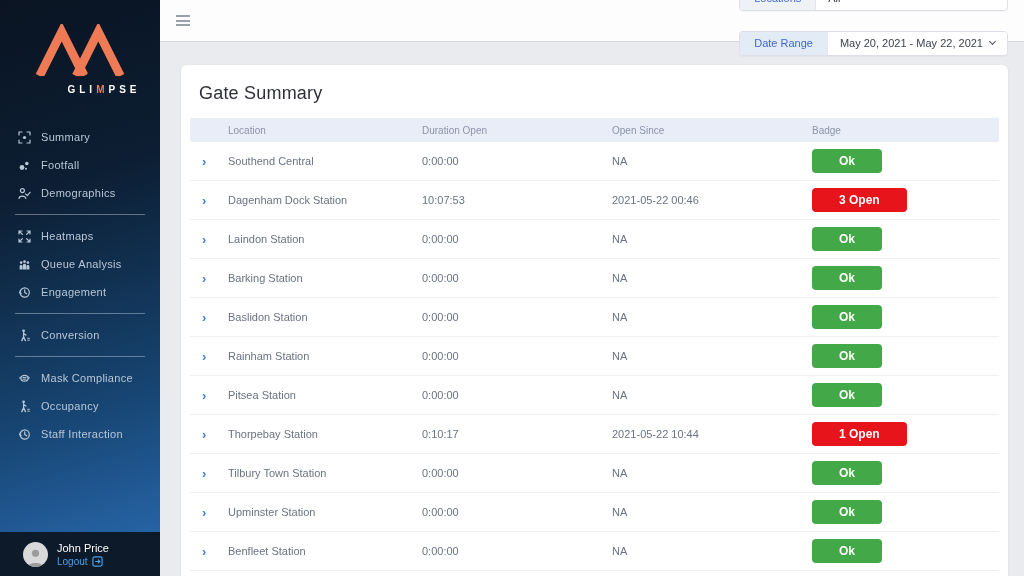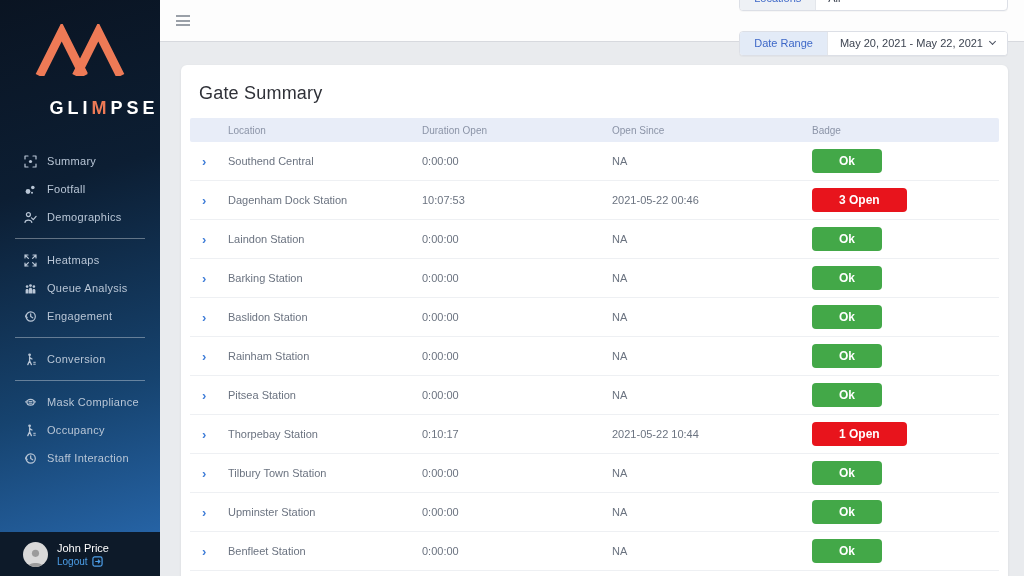--- a/index.html
+++ b/index.html
@@ -4,25 +4,25 @@
 <style>
   * { margin:0; padding:0; box-sizing:border-box; }
   html,body { width:1024px; height:576px; overflow:hidden;
     font-family:"Liberation Sans", sans-serif; background:#e9ebee; }
 
   
   .sidebar { position:absolute; left:0; top:0; width:160px; height:576px;
     background:linear-gradient(163deg,#0a1422 0%,#0c1e33 32%,#16436f 68%,#2a6cb4 100%);
     z-index:5; }
   .logo-block { padding-top:24px; text-align:center; }
-  .wordmark { margin-top:18px; font-size:18px; letter-spacing:4px;
+  .wordmark { margin-top:4px; font-size:10px; letter-spacing:4px;
     font-weight:600; color:#ffffff;padding-left:48px; }
   .wordmark .brand-m { color:#ee7a56; }
   .nav { margin-top:28px; }
-  .nav-item { display:flex; align-items:center; height:28px; padding-left:23px;
+  .nav-item { display:flex; align-items:center; height:28px; padding-left:17px;
     color:#b9c6d6; font-size:11px; letter-spacing:.3px; cursor:pointer; }
   .nav-icon { width:15px; height:14px; margin-right:9px; display:inline-flex;
     align-items:center; justify-content:center; }
   .nav-icon svg { width:13px; height:13px; }
   .nav-divider { border-top:1px solid rgba(255,255,255,.35); margin:7px 15px; }
   .user-area { position:absolute; left:0; bottom:0; width:160px; height:44px;
     background:#0d1a29; display:flex; align-items:center; padding-left:23px; }
   .avatar { width:25px; height:25px; border-radius:50%; background:#d9d9d9;
     overflow:hidden; display:flex; align-items:flex-end; justify-content:center; }
   .user-text { margin-left:9px; }

